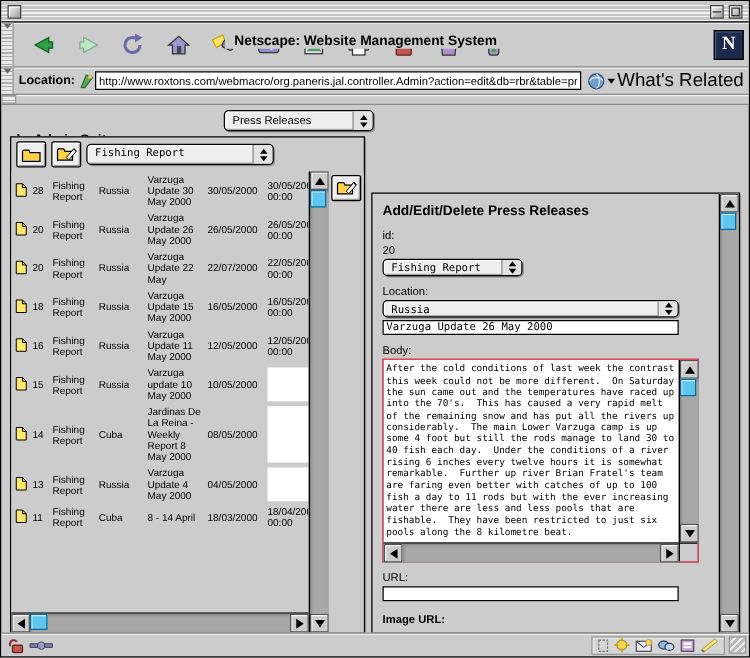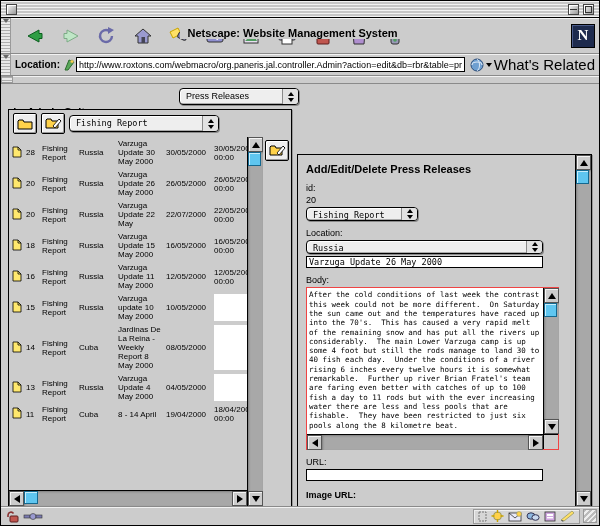--- a/index.html
+++ b/index.html
@@ -427,21 +427,21 @@
               </div>
               <div class="list-row">
                 <span class="c icon"><svg width="10" height="12">
                     <path d="M1 1 H6 L9 4 V11 H1 Z" fill="#ffe86e" stroke="#000" stroke-width="0.8"></path>
                     <path d="M6 1 L6 4 L9 4" fill="none" stroke="#000" stroke-width="0.8"></path>
                   </svg></span>
                 <span class="c id">11</span>
                 <span class="c cat">Fishing Report</span>
                 <span class="c loc">Cuba</span>
                 <span class="c title">8 - 14 April</span>
-                <span class="c date">19/04/2000</span>
+                <span class="c date">18/03/2000</span>
                 <span class="c mod">18/04/2000 00:00</span>
               </div>
             </div>
           <div class="hscroll">
             <div class="sbtn">
                 <i class="tri-lf"></i>
               </div>
             <div class="strack">
                 <div class="sthumb"></div>
               </div>

